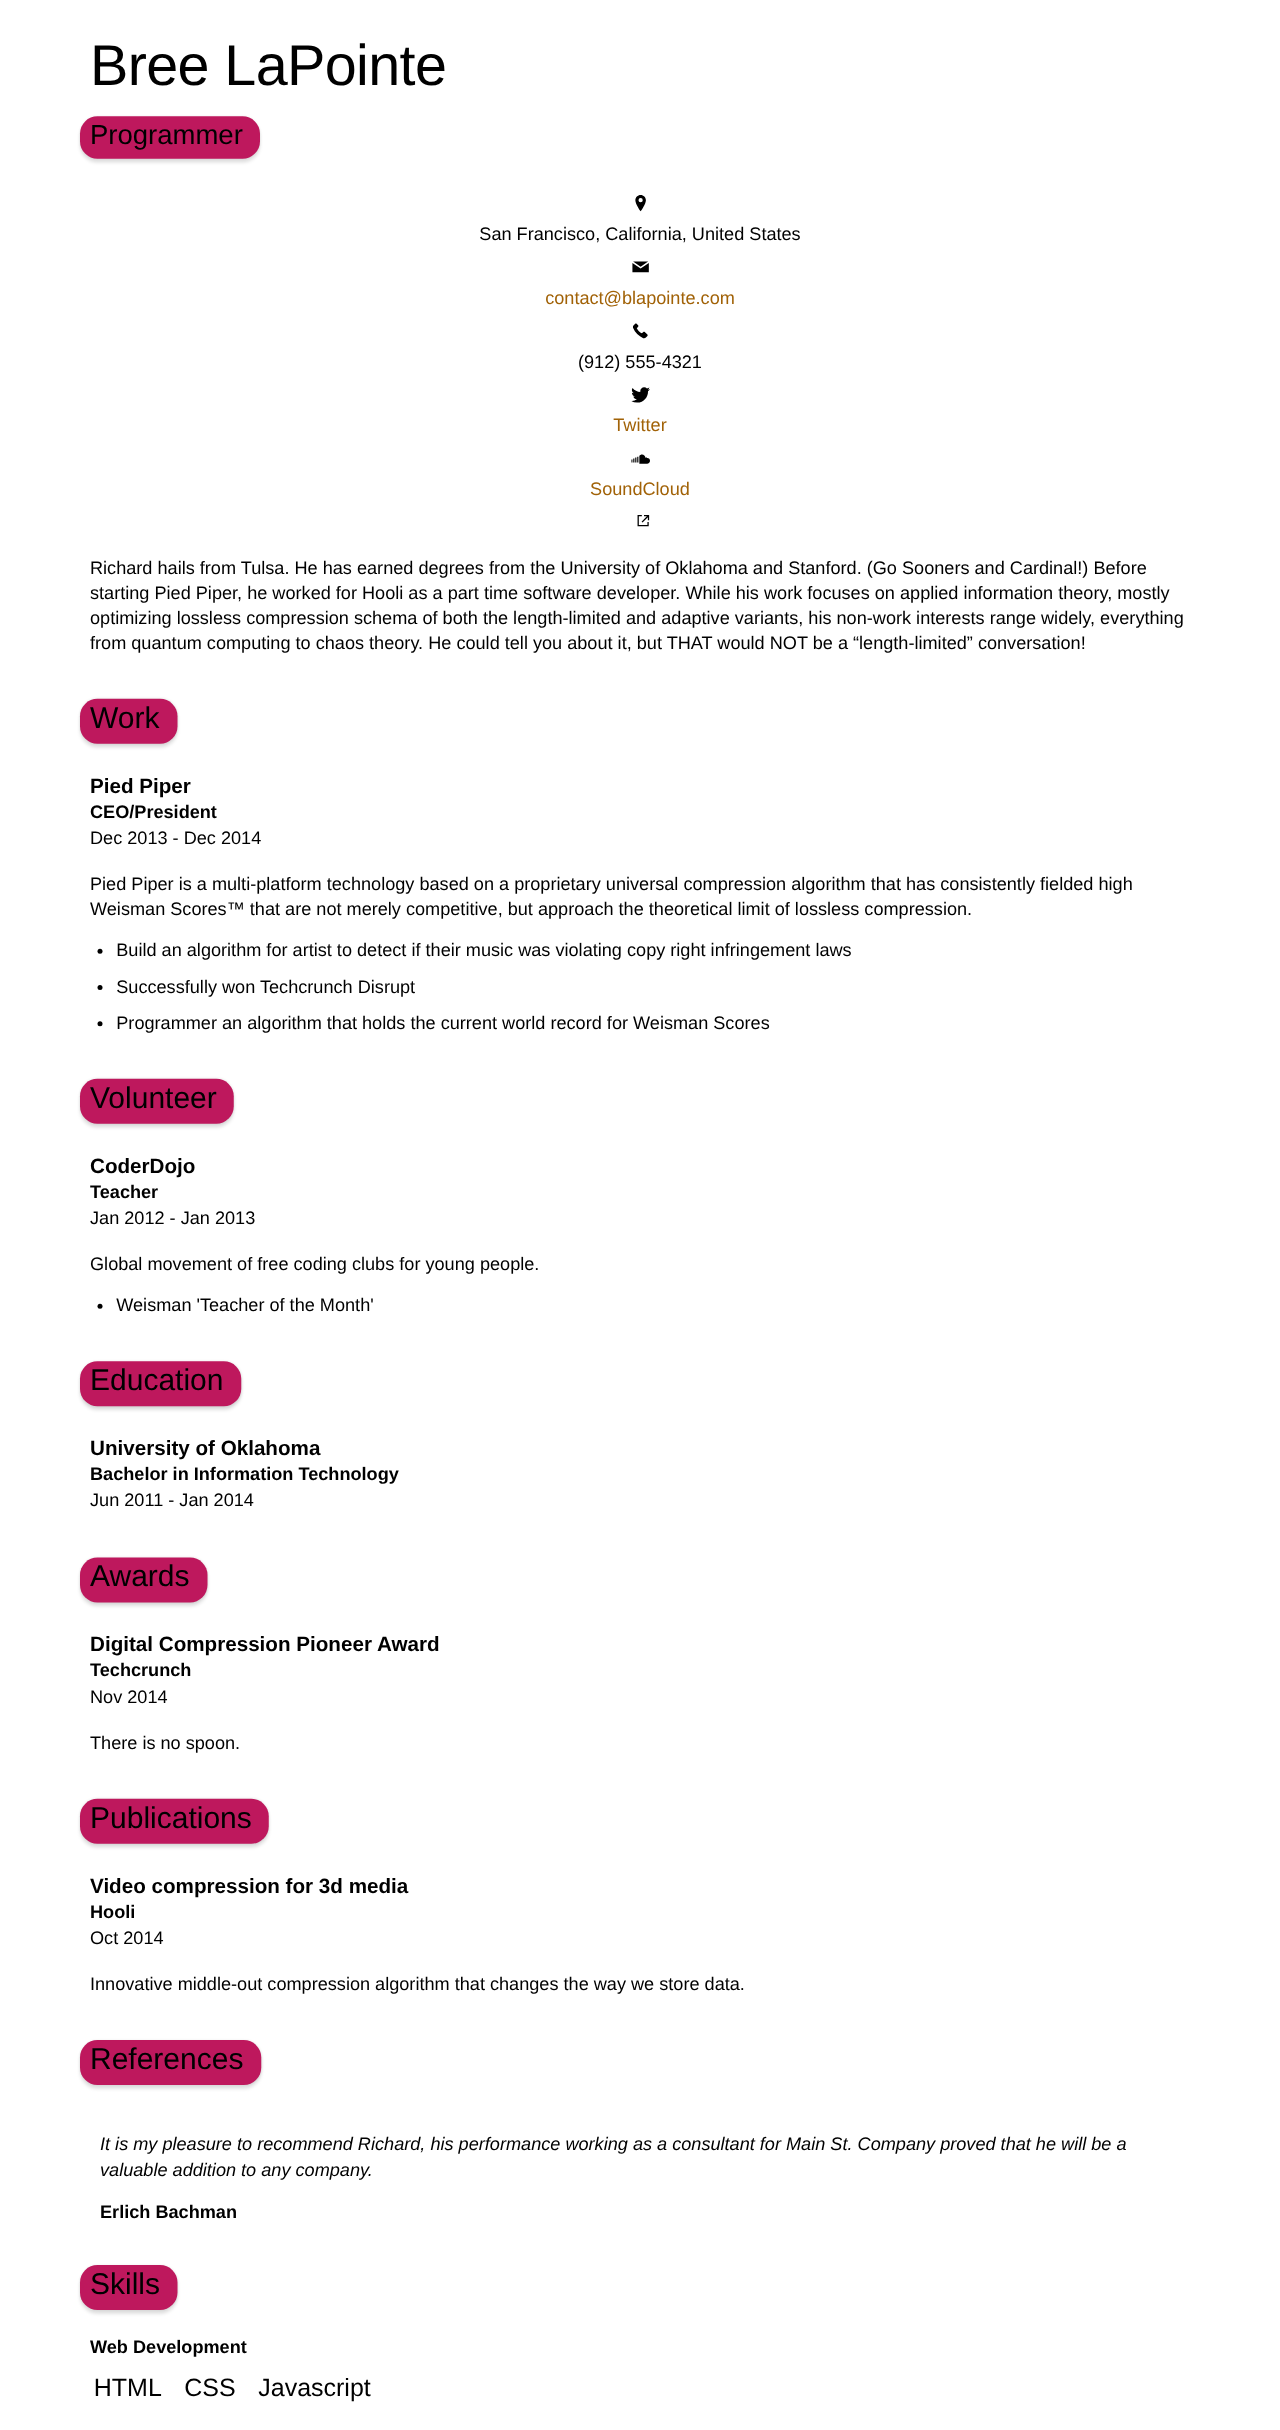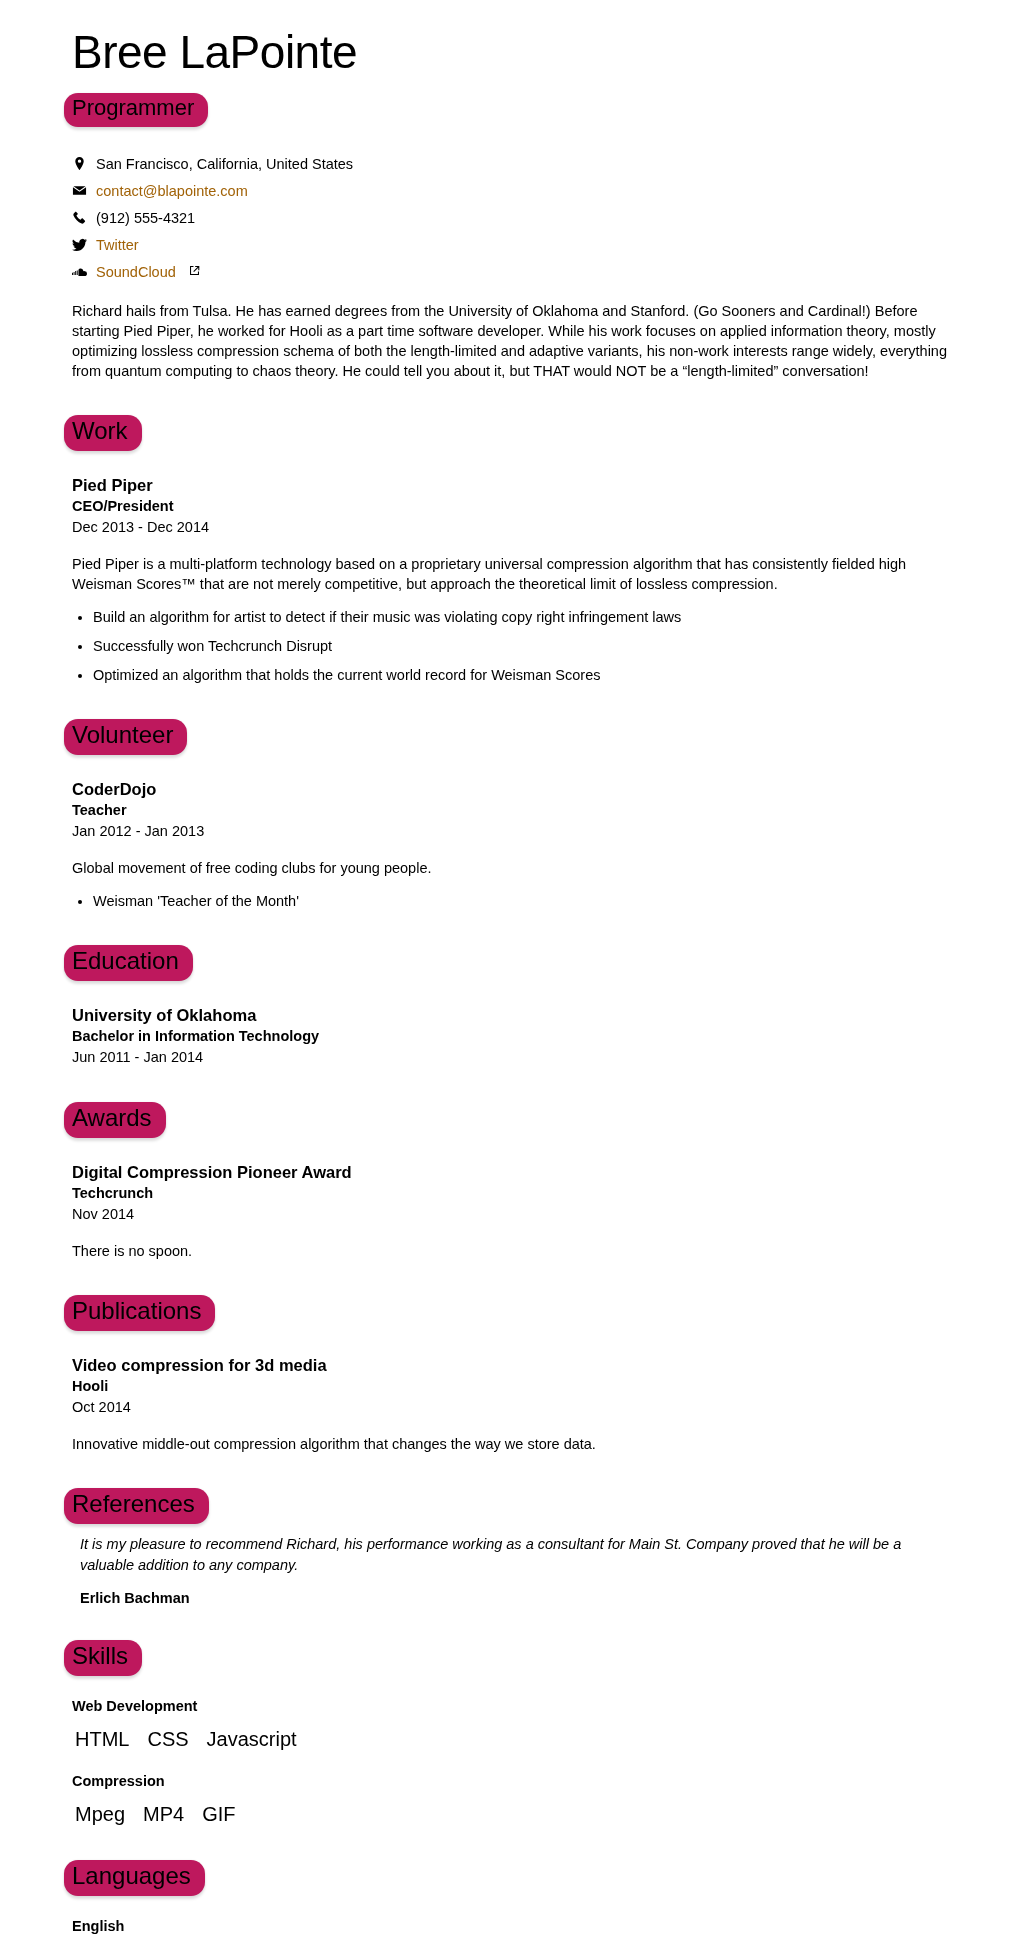--- a/index.html
+++ b/index.html
@@ -30,20 +30,21 @@
   .label-pill { font-size: 22px; font-weight: normal; margin-bottom: 6px; }
 
   .contacts { margin: 22px 0 0 0; }
   .contact-row {
     display: flex;
     align-items: center;
     gap: 9px;
     margin: 9px 0;
     font-size: 14.5px;
     line-height: 18px;
+    flex-direction: column;
   }
   .contact-row .icn { width: 15px; height: 15px; flex: 0 0 auto; display: inline-flex; }
   .contact-row svg { width: 15px; height: 15px; fill: #000; }
   .ext-icn svg { width: 13px; height: 13px; margin-left: 4px; }
   .link { color: #a16207; text-decoration: none; }
 
   p.summary {
     font-size: 14.5px;
     line-height: 20px;
     margin: 20px 0 0 0;
@@ -67,21 +68,21 @@
     max-width: 886px;
   }
   ul.highlights { margin: 14px 0 0 0; padding-left: 21px; }
   ul.highlights li { font-size: 14.5px; line-height: 19px; margin-bottom: 10px; }
   ul.highlights li:last-child { margin-bottom: 0; }
 
   blockquote.reference {
     font-style: italic;
     font-size: 14.5px;
     line-height: 21px;
-    margin: 10px 0 0 8px;
+    margin: 38px 0 0 8px;
     max-width: 866px;
   }
   .reference-name { font-size: 14.5px; font-weight: bold; margin: 14px 0 0 8px; }
 
   .group { margin-top: 22px; }
   .group-name { font-size: 14.5px; font-weight: bold; margin: 0; }
   .keywords {
     display: flex;
     gap: 18px;
     margin: 14px 0 0 3px;
@@ -157,21 +158,21 @@
   <section class="section">
     <h2 class="section-title"><span class="pill">Work</span></h2>
     <div class="entry">
       <p class="entry-name">Pied Piper</p>
       <p class="entry-pos">CEO/President</p>
       <p class="entry-dates">Dec 2013 - Dec 2014</p>
       <p class="entry-summary">Pied Piper is a multi-platform technology based on a proprietary universal compression algorithm that has consistently fielded high Weisman Scores™ that are not merely competitive, but approach the theoretical limit of lossless compression.</p>
       <ul class="highlights">
         <li>Build an algorithm for artist to detect if their music was violating copy right infringement laws</li>
         <li>Successfully won Techcrunch Disrupt</li>
-        <li>Optimized an algorithm that holds the current world record for Weisman Scores</li>
+        <li>Programmer an algorithm that holds the current world record for Weisman Scores</li>
       </ul>
     </div>
   </section>
 
   <section class="section">
     <h2 class="section-title"><span class="pill">Volunteer</span></h2>
     <div class="entry">
       <p class="entry-name">CoderDojo</p>
       <p class="entry-pos">Teacher</p>
       <p class="entry-dates">Jan 2012 - Jan 2013</p>

